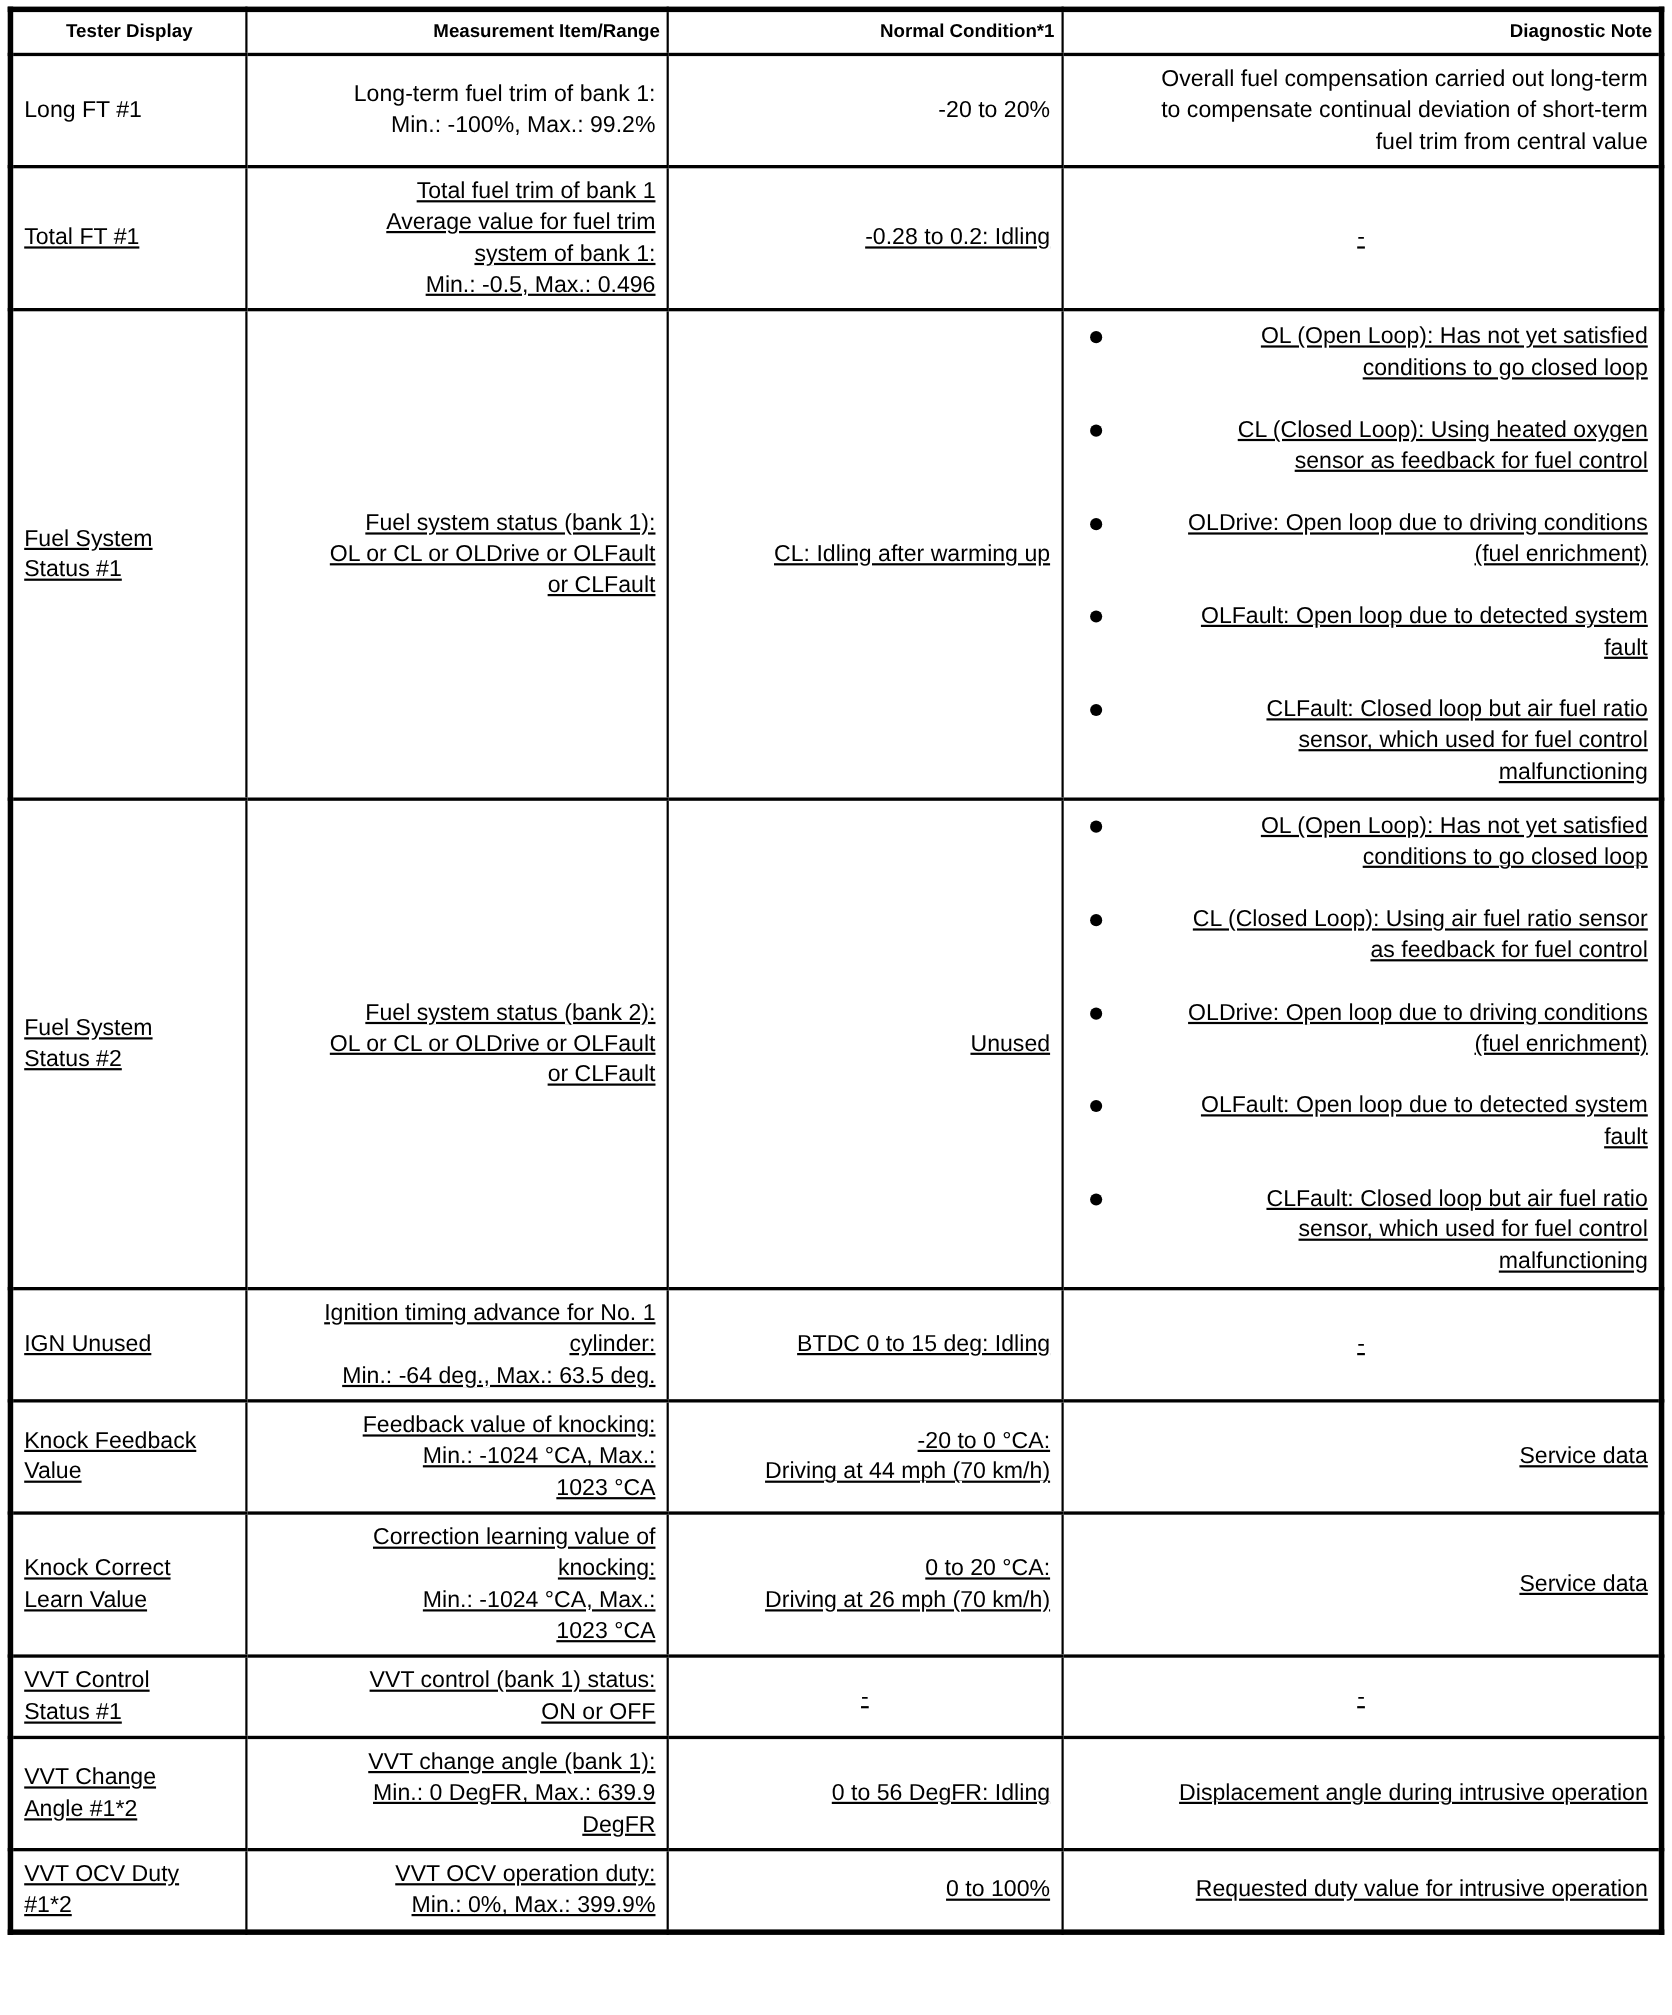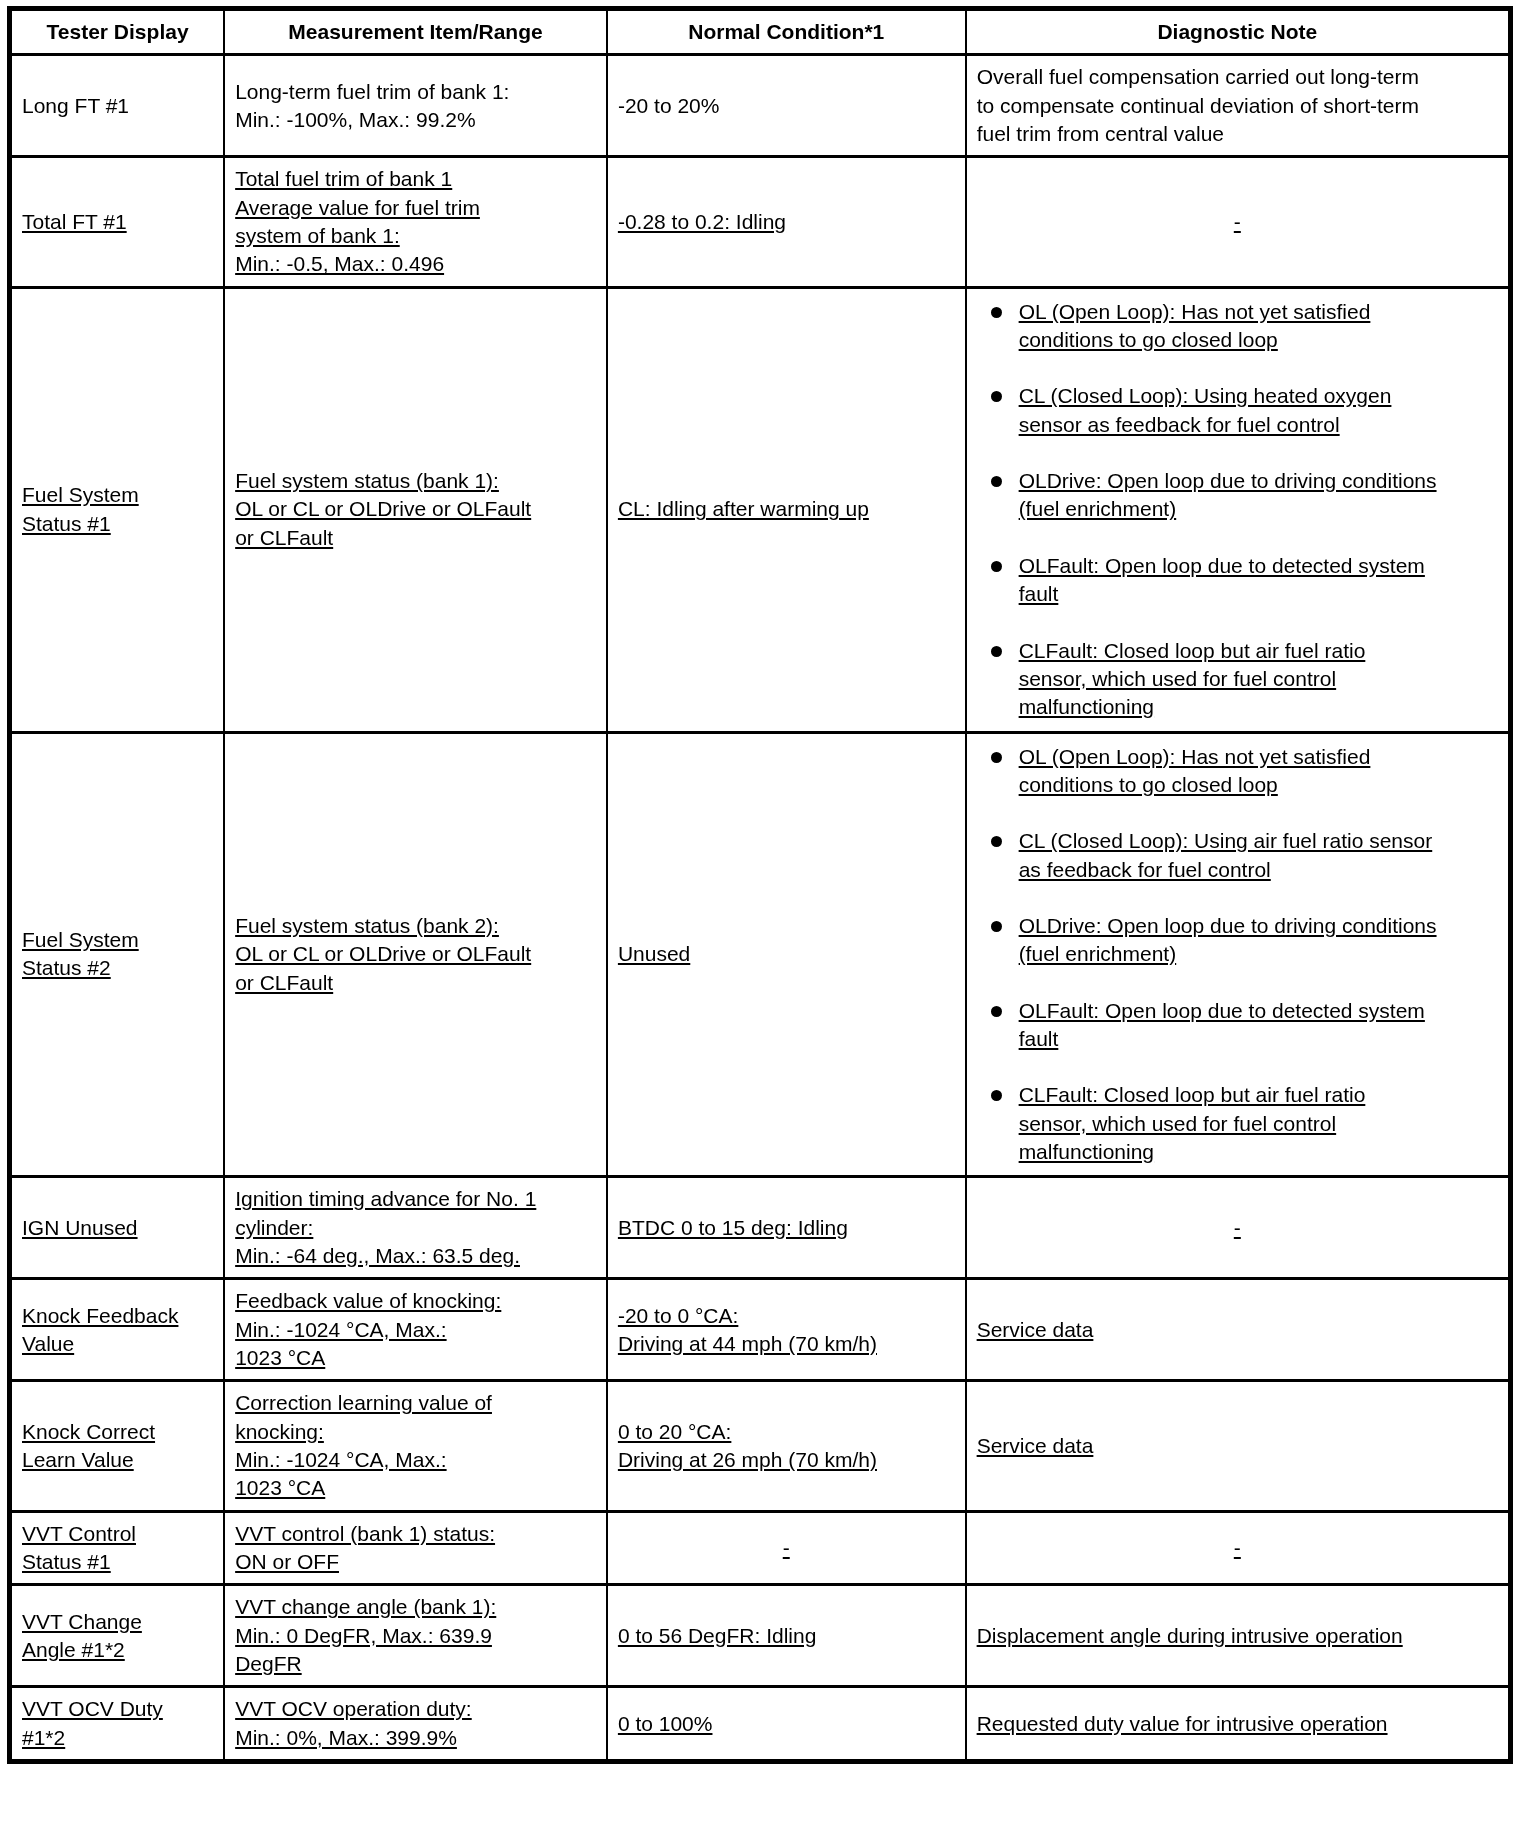--- a/index.html
+++ b/index.html
@@ -26,30 +26,30 @@
   col.c1 { width: 14.3%; }
   col.c2 { width: 25.5%; }
   col.c3 { width: 23.9%; }
   col.c4 { width: 36.3%; }
   th {
     font-weight: bold;
     text-align: center;
     padding: 7px 6px;
     border-bottom: 3px solid #000000;
     white-space: normal;
-    font-size: 21px;
+    font-size: 17px;
   }
   td {
     padding: 7px 10px;
     vertical-align: middle;
     text-align: left;
     white-space: pre-line;
     word-wrap: break-word;
   }
-  th + th, td + td { border-left: 2px solid #000000; }
+  th + th, td + td { border-left: 2px solid #000000; text-align: right; }
   tbody tr + tr td { border-top: 3px solid #000000; text-decoration: underline; }
   td.dash {
     text-align: center;
     white-space: normal;
   }
   ul.bullets {
     list-style: none;
     margin: 2px 0;
     padding: 0 0 0 12px;
   }

